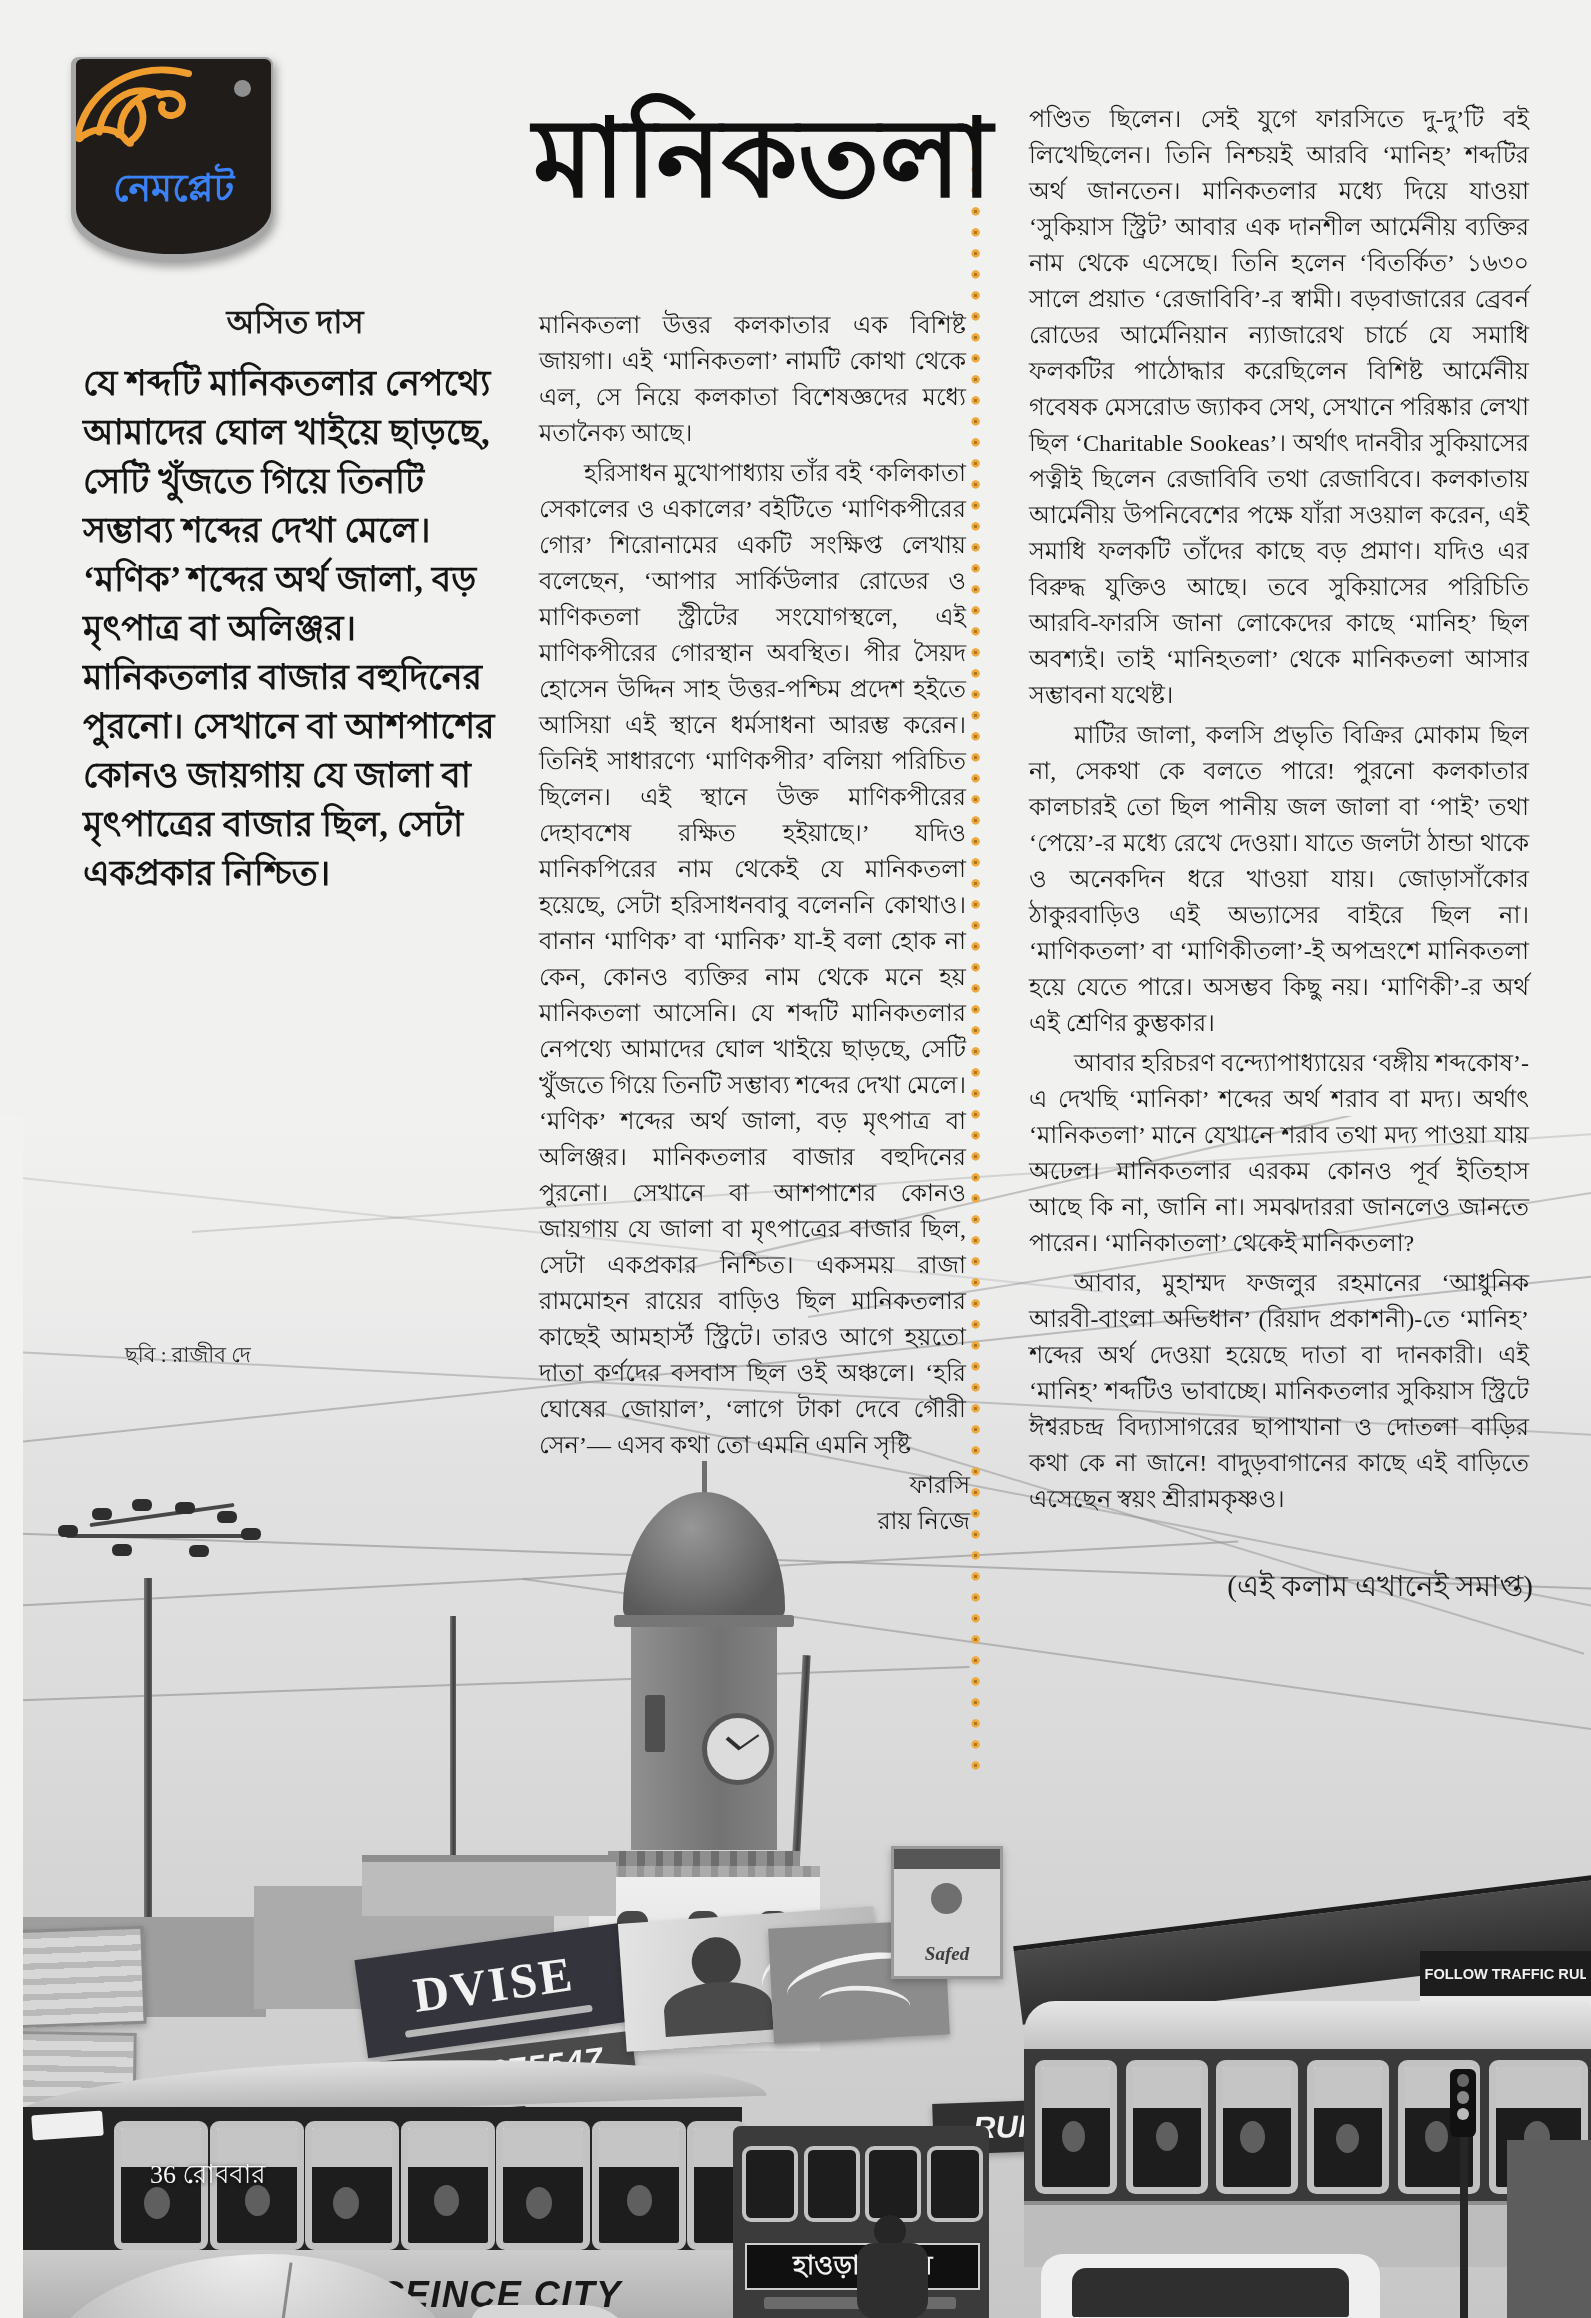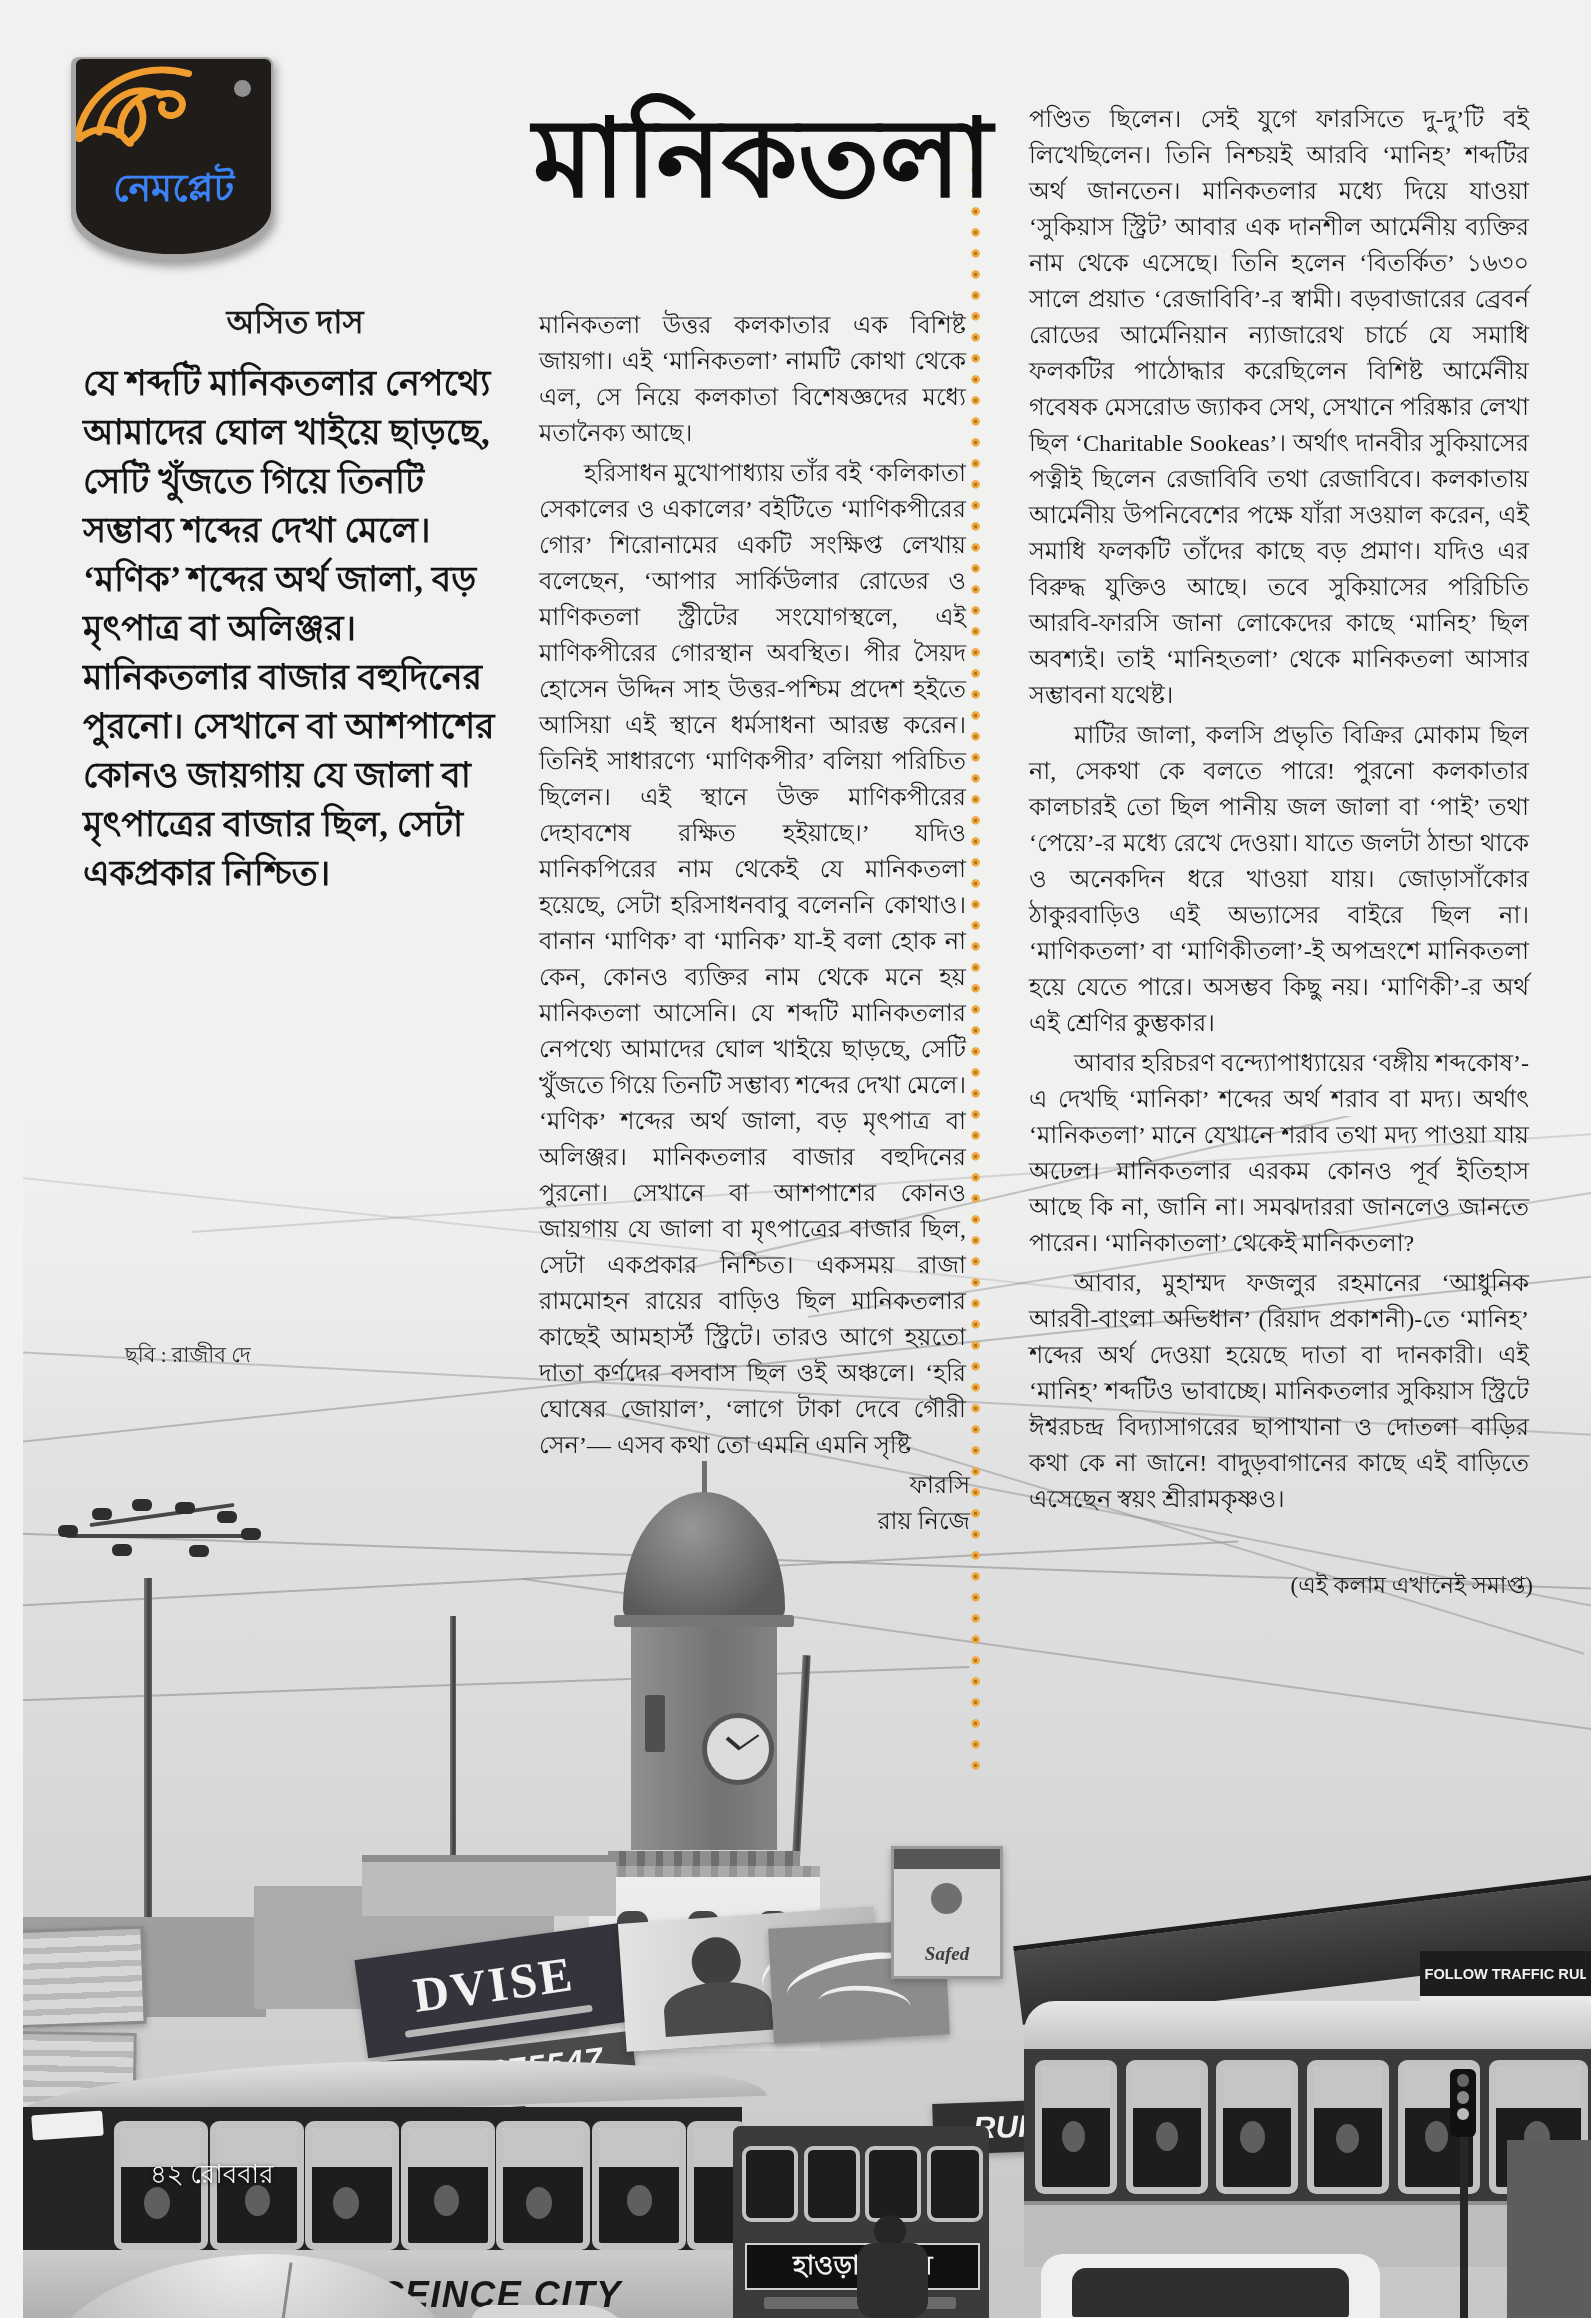--- a/index.html
+++ b/index.html
@@ -47,21 +47,21 @@
         font-weight:600;text-align:left;color:#141414;}
   #credit{left:125px;top:1339px;font-size:21px;color:#222;}
 
   #title{left:533px;top:92px;width:462px;font-size:109px;line-height:1.25;font-weight:bold;color:#0f0f0f;}
   .bodycol{font-size:24px;line-height:36px;text-align:justify;color:#1b1b1b;}
   .bodycol p{margin:4px;}
   .bodycol p.ind{text-indent:45px;}
   #col1{left:535px;top:303px;width:435px;}
   #col2{left:1025px;top:97px;width:508px;}
   .tailline{text-align:right;font-size:24px;line-height:36px;}
-  #endnote{margin-top:51px;text-align:right;font-size:23px;}
+  #endnote{margin-top:51px;text-align:right;font-size:29px;}
 
   #dotted-rule{left:971px;top:122px;width:10px;height:1654px;z-index:3;
      background-image:radial-gradient(circle at 4.6px 5.4px,#a9771f 0 1.9px,#efa93f 1.9px 3.8px,rgba(0,0,0,0) 4.6px);
      background-size:10px 21px;background-repeat:repeat-y;}
 
   #footer-overlay{left:150px;top:2154px;z-index:6;color:#f7f7f7;font-size:26px;
      text-shadow:0 0.8px 4.6px rgba(0,0,0,.75);}
 
   .whitecaps{color:#f2f2f2;font-family:"Liberation Sans",sans-serif;font-weight:bold;}
 </style>
@@ -323,14 +323,14 @@
 <div id="dotted-rule" class="abs"></div>
 
 <div id="col2" class="abs txt bodycol">
   <p>পণ্ডিত ছিলেন। সেই যুগে ফারসিতে দু-দু’টি বই লিখেছিলেন। তিনি নিশ্চয়ই আরবি ‘মানিহ’ শব্দটির অর্থ জানতেন। মানিকতলার মধ্যে দিয়ে যাওয়া ‘সুকিয়াস স্ট্রিট’ আবার এক দানশীল আর্মেনীয় ব্যক্তির নাম থেকে এসেছে। তিনি হলেন ‘বিতর্কিত’ ১৬৩০ সালে প্রয়াত ‘রেজাবিবি’-র স্বামী। বড়বাজারের ব্রেবর্ন রোডের আর্মেনিয়ান ন্যাজারেথ চার্চে যে সমাধি ফলকটির পাঠোদ্ধার করেছিলেন বিশিষ্ট আর্মেনীয় গবেষক মেসরোড জ্যাকব সেথ, সেখানে পরিষ্কার লেখা ছিল ‘Charitable Sookeas’। অর্থাৎ দানবীর সুকিয়াসের পত্নীই ছিলেন রেজাবিবি তথা রেজাবিবে। কলকাতায় আর্মেনীয় উপনিবেশের পক্ষে যাঁরা সওয়াল করেন, এই সমাধি ফলকটি তাঁদের কাছে বড় প্রমাণ। যদিও এর বিরুদ্ধ যুক্তিও আছে। তবে সুকিয়াসের পরিচিতি আরবি-ফারসি জানা লোকেদের কাছে ‘মানিহ’ ছিল অবশ্যই। তাই ‘মানিহতলা’ থেকে মানিকতলা আসার সম্ভাবনা যথেষ্ট।</p>
   <p class="ind">মাটির জালা, কলসি প্রভৃতি বিক্রির মোকাম ছিল না, সেকথা কে বলতে পারে! পুরনো কলকাতার কালচারই তো ছিল পানীয় জল জালা বা ‘পাই’ তথা ‘পেয়ে’-র মধ্যে রেখে দেওয়া। যাতে জলটা ঠান্ডা থাকে ও অনেকদিন ধরে খাওয়া যায়। জোড়াসাঁকোর ঠাকুরবাড়িও এই অভ্যাসের বাইরে ছিল না। ‘মাণিকতলা’ বা ‘মাণিকীতলা’-ই অপভ্রংশে মানিকতলা হয়ে যেতে পারে। অসম্ভব কিছু নয়। ‘মাণিকী’-র অর্থ এই শ্রেণির কুম্ভকার।</p>
   <p class="ind">আবার হরিচরণ বন্দ্যোপাধ্যায়ের ‘বঙ্গীয় শব্দকোষ’-এ দেখছি ‘মানিকা’ শব্দের অর্থ শরাব বা মদ্য। অর্থাৎ ‘মানিকতলা’ মানে যেখানে শরাব তথা মদ্য পাওয়া যায় অঢেল। মানিকতলার এরকম কোনও পূর্ব ইতিহাস আছে কি না, জানি না। সমঝদাররা জানলেও জানতে পারেন। ‘মানিকাতলা’ থেকেই মানিকতলা?</p>
   <p class="ind">আবার, মুহাম্মদ ফজলুর রহমানের ‘আধুনিক আরবী-বাংলা অভিধান’ (রিয়াদ প্রকাশনী)-তে ‘মানিহ’ শব্দের অর্থ দেওয়া হয়েছে দাতা বা দানকারী। এই ‘মানিহ’ শব্দটিও ভাবাচ্ছে। মানিকতলার সুকিয়াস স্ট্রিটে ঈশ্বরচন্দ্র বিদ্যাসাগরের ছাপাখানা ও দোতলা বাড়ির কথা কে না জানে! বাদুড়বাগানের কাছে এই বাড়িতে এসেছেন স্বয়ং শ্রীরামকৃষ্ণও।</p>
   <div id="endnote">(এই কলাম এখানেই সমাপ্ত)</div>
 </div>
 
-<div id="footer-overlay" class="abs">৪২ রোববার</div>
+<div id="footer-overlay" class="abs">36 রোববার</div>
 
 
 </body></html>

